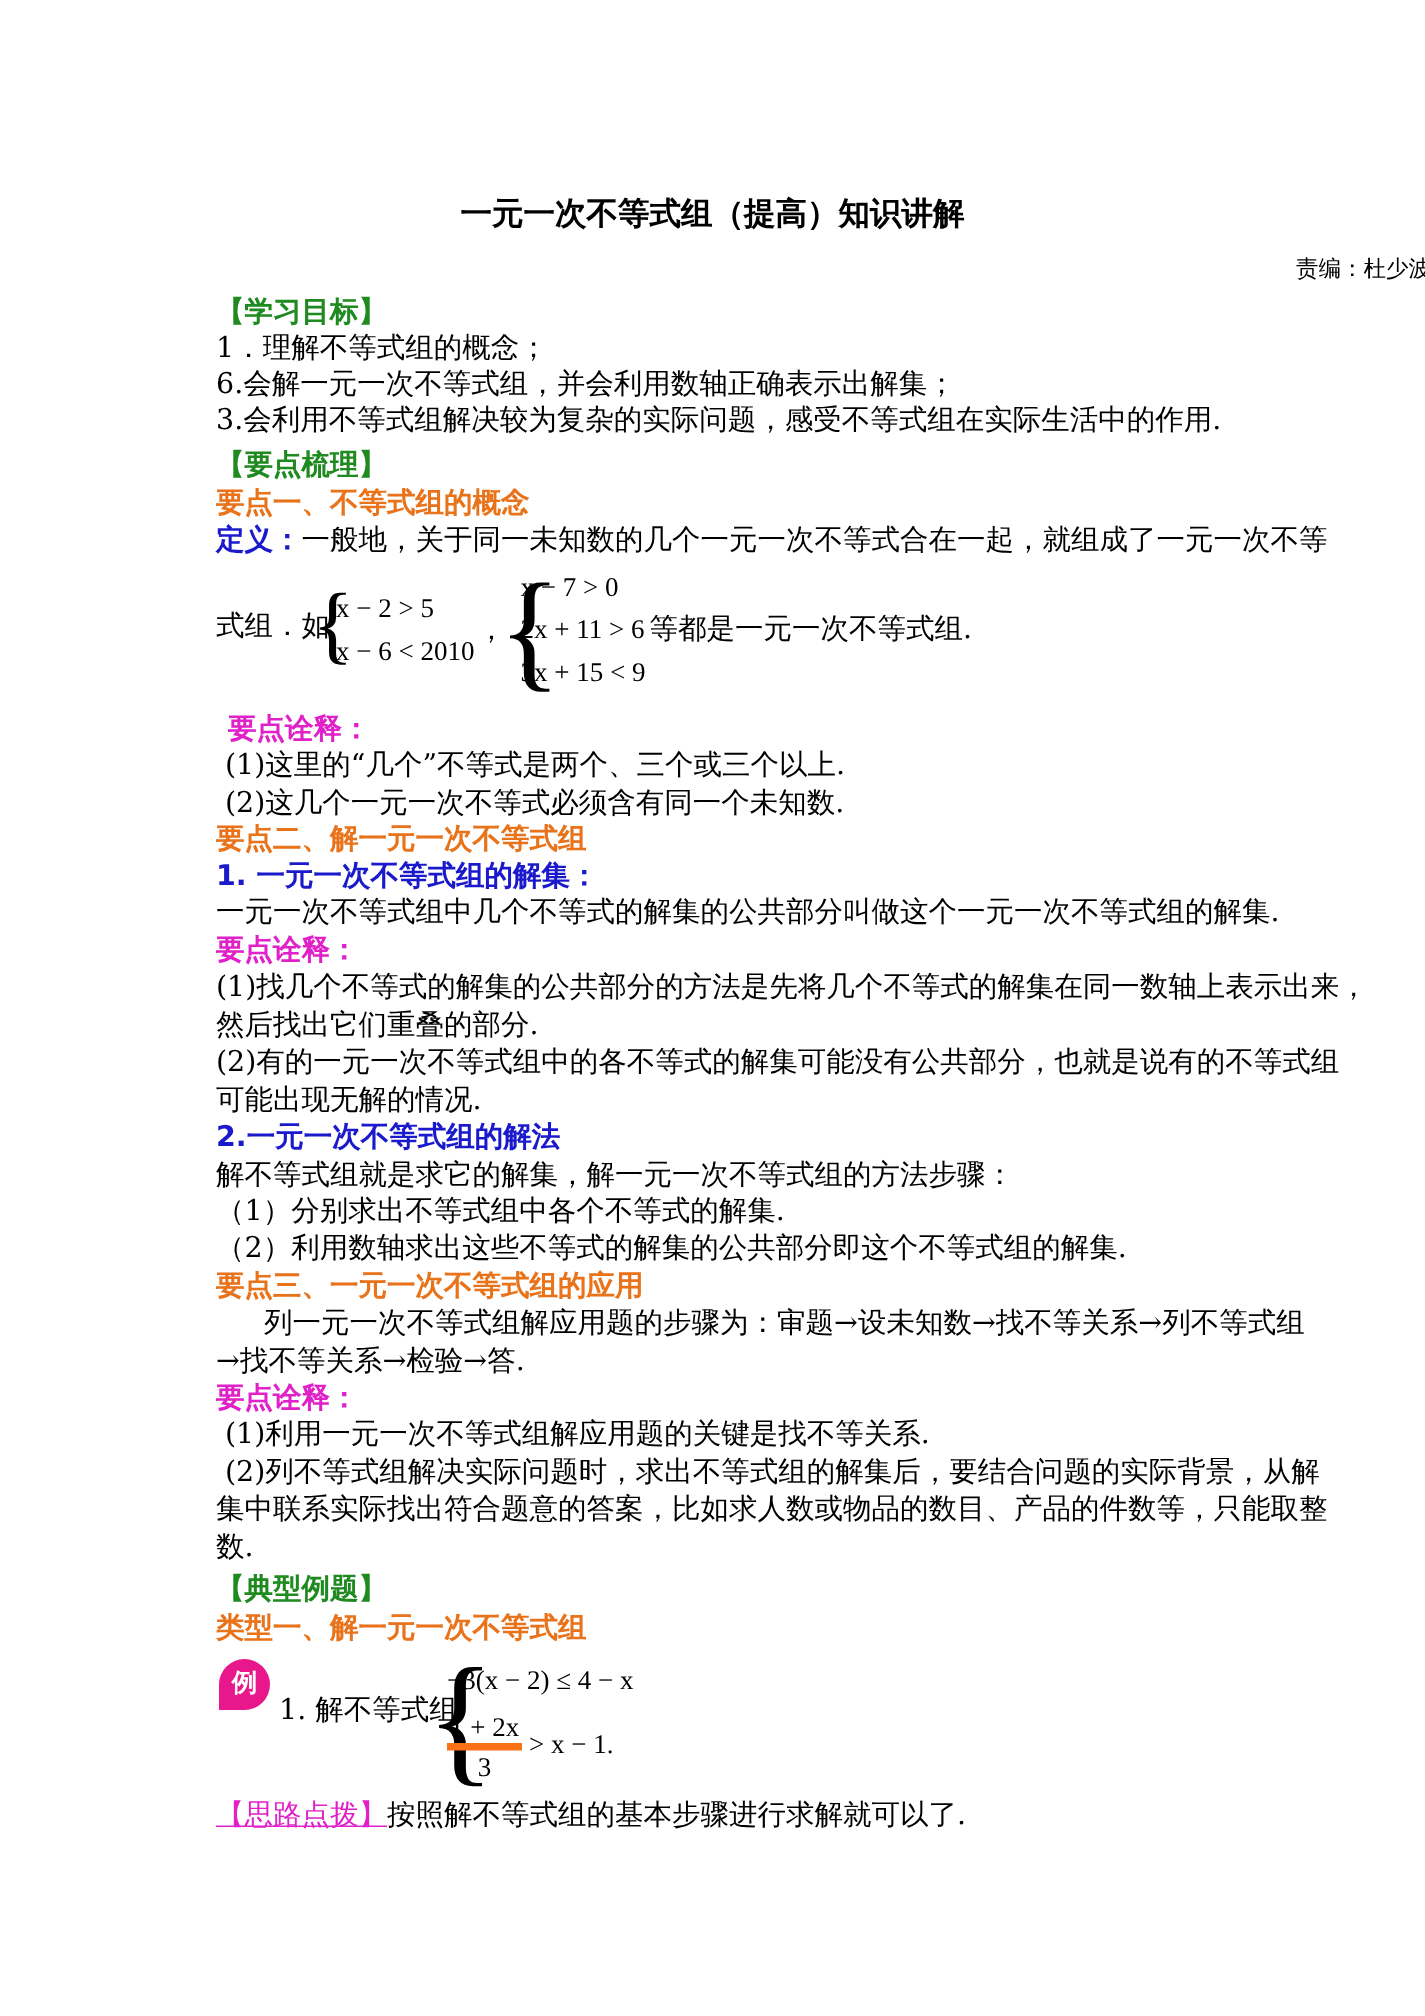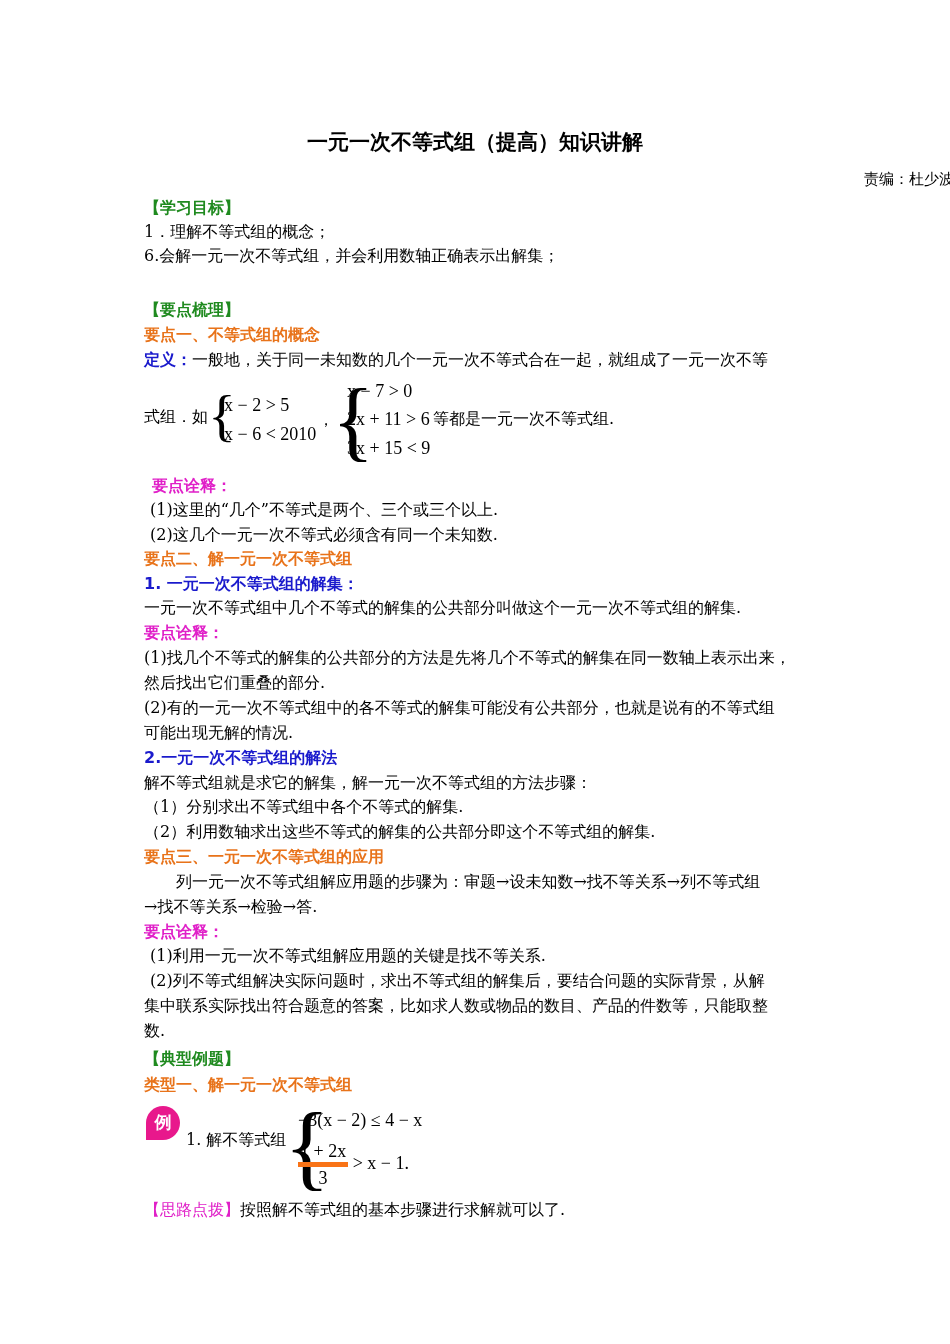--- a/index.html
+++ b/index.html
@@ -1,27 +1,27 @@
 <!DOCTYPE html>
 <html><head>
 <meta charset="utf-8">
 <style>
   html, body { margin:0; padding:0; background:#ffffff; }
   body { width:950px; height:1344px; position:relative; overflow:hidden;
          font-family:"DejaVu Serif","Liberation Serif",serif; color:#000; }
   .page { position:absolute; left:0; top:0; width:950px; height:1076px; }
-  .ln { position:absolute; left:144px; font-size:16px; line-height:20px; white-space:nowrap; }
+  .ln { position:absolute; left:144px; font-size:19px; line-height:20px; white-space:nowrap; }
   .title { position:absolute; left:0; width:950px; top:128px; text-align:center;
            font-family:"DejaVu Sans","Liberation Sans",sans-serif; font-weight:bold; font-size:21px; }
   .editor { position:absolute; left:4px; width:950px; top:170px; text-align:right; font-size:15px; }
   .green { color:#1f8a1f; font-weight:bold; font-family:"DejaVu Sans","Liberation Sans",sans-serif; }
   .orange { color:#e8731a; font-weight:bold; font-family:"DejaVu Sans","Liberation Sans",sans-serif; }
   .blue { color:#1a1acc; font-weight:bold; font-family:"DejaVu Sans","Liberation Sans",sans-serif; }
   .magenta { color:#e020c8; font-weight:bold; font-family:"DejaVu Sans","Liberation Sans",sans-serif; }
-  .magenta-n { color:#e020c8; font-family:"DejaVu Sans","Liberation Sans",sans-serif; }
+  .magenta-n { color:#e020c8; font-family:"DejaVu Sans","Liberation Sans",sans-serif;text-decoration:underline; }
   .math { font-family:"Liberation Serif","DejaVu Serif",serif; font-size:18px; }
   .brace { position:absolute; font-family:"Liberation Serif",serif; font-weight:normal; color:#000; }
   .example-badge { position:absolute; left:146px; top:1106px; width:34px; height:34px;
                    background:#e8188c; border-radius:50% 50% 50% 0; transform:rotate(0deg);
                    color:#fff; font-weight:bold; font-size:17px; text-align:center; line-height:32px;
                    font-family:"DejaVu Sans",sans-serif; }
   .frac { display:inline-block; vertical-align:middle; text-align:center; }
   .frac .num { display:block; border-bottom:5px solid #f97316; padding:0 2px; line-height:22px; }
   .frac .den { display:block; line-height:22px; }
 </style>
@@ -29,20 +29,21 @@
 <body>
 
 <div class="page">
 
   <div class="title">一元一次不等式组（提高）知识讲解</div>
   <div class="editor">责编：杜少波</div>
 
   <div class="ln green" style="top:198px;">【学习目标】</div>
   <div class="ln" style="top:222px;">1．理解不等式组的概念；</div>
   <div class="ln" style="top:246px;">6.会解一元一次不等式组，并会利用数轴正确表示出解集；</div>
+  <div class="ln" style="top:270px;">3.会利用不等式组解决较为复杂的实际问题，感受不等式组在实际生活中的作用.</div>
 
   <div class="ln green" style="top:300px;">【要点梳理】</div>
   <div class="ln orange" style="top:325px;">要点一、不等式组的概念</div>
   <div class="ln" style="top:350px;">
     <span class="blue">定义：</span><span>一般地，关于同一未知数的几个一元一次不等式合在一起，就组成了一元一次不等</span>
   </div>
 
   <div class="ln" style="top:407px;">式组．如</div>
   <div class="brace" style="left:208px; top:386px; font-size:58px; line-height:60px;">{</div>
   <div class="ln math" style="left:224px; top:395px;">x − 2 &gt; 5</div>

